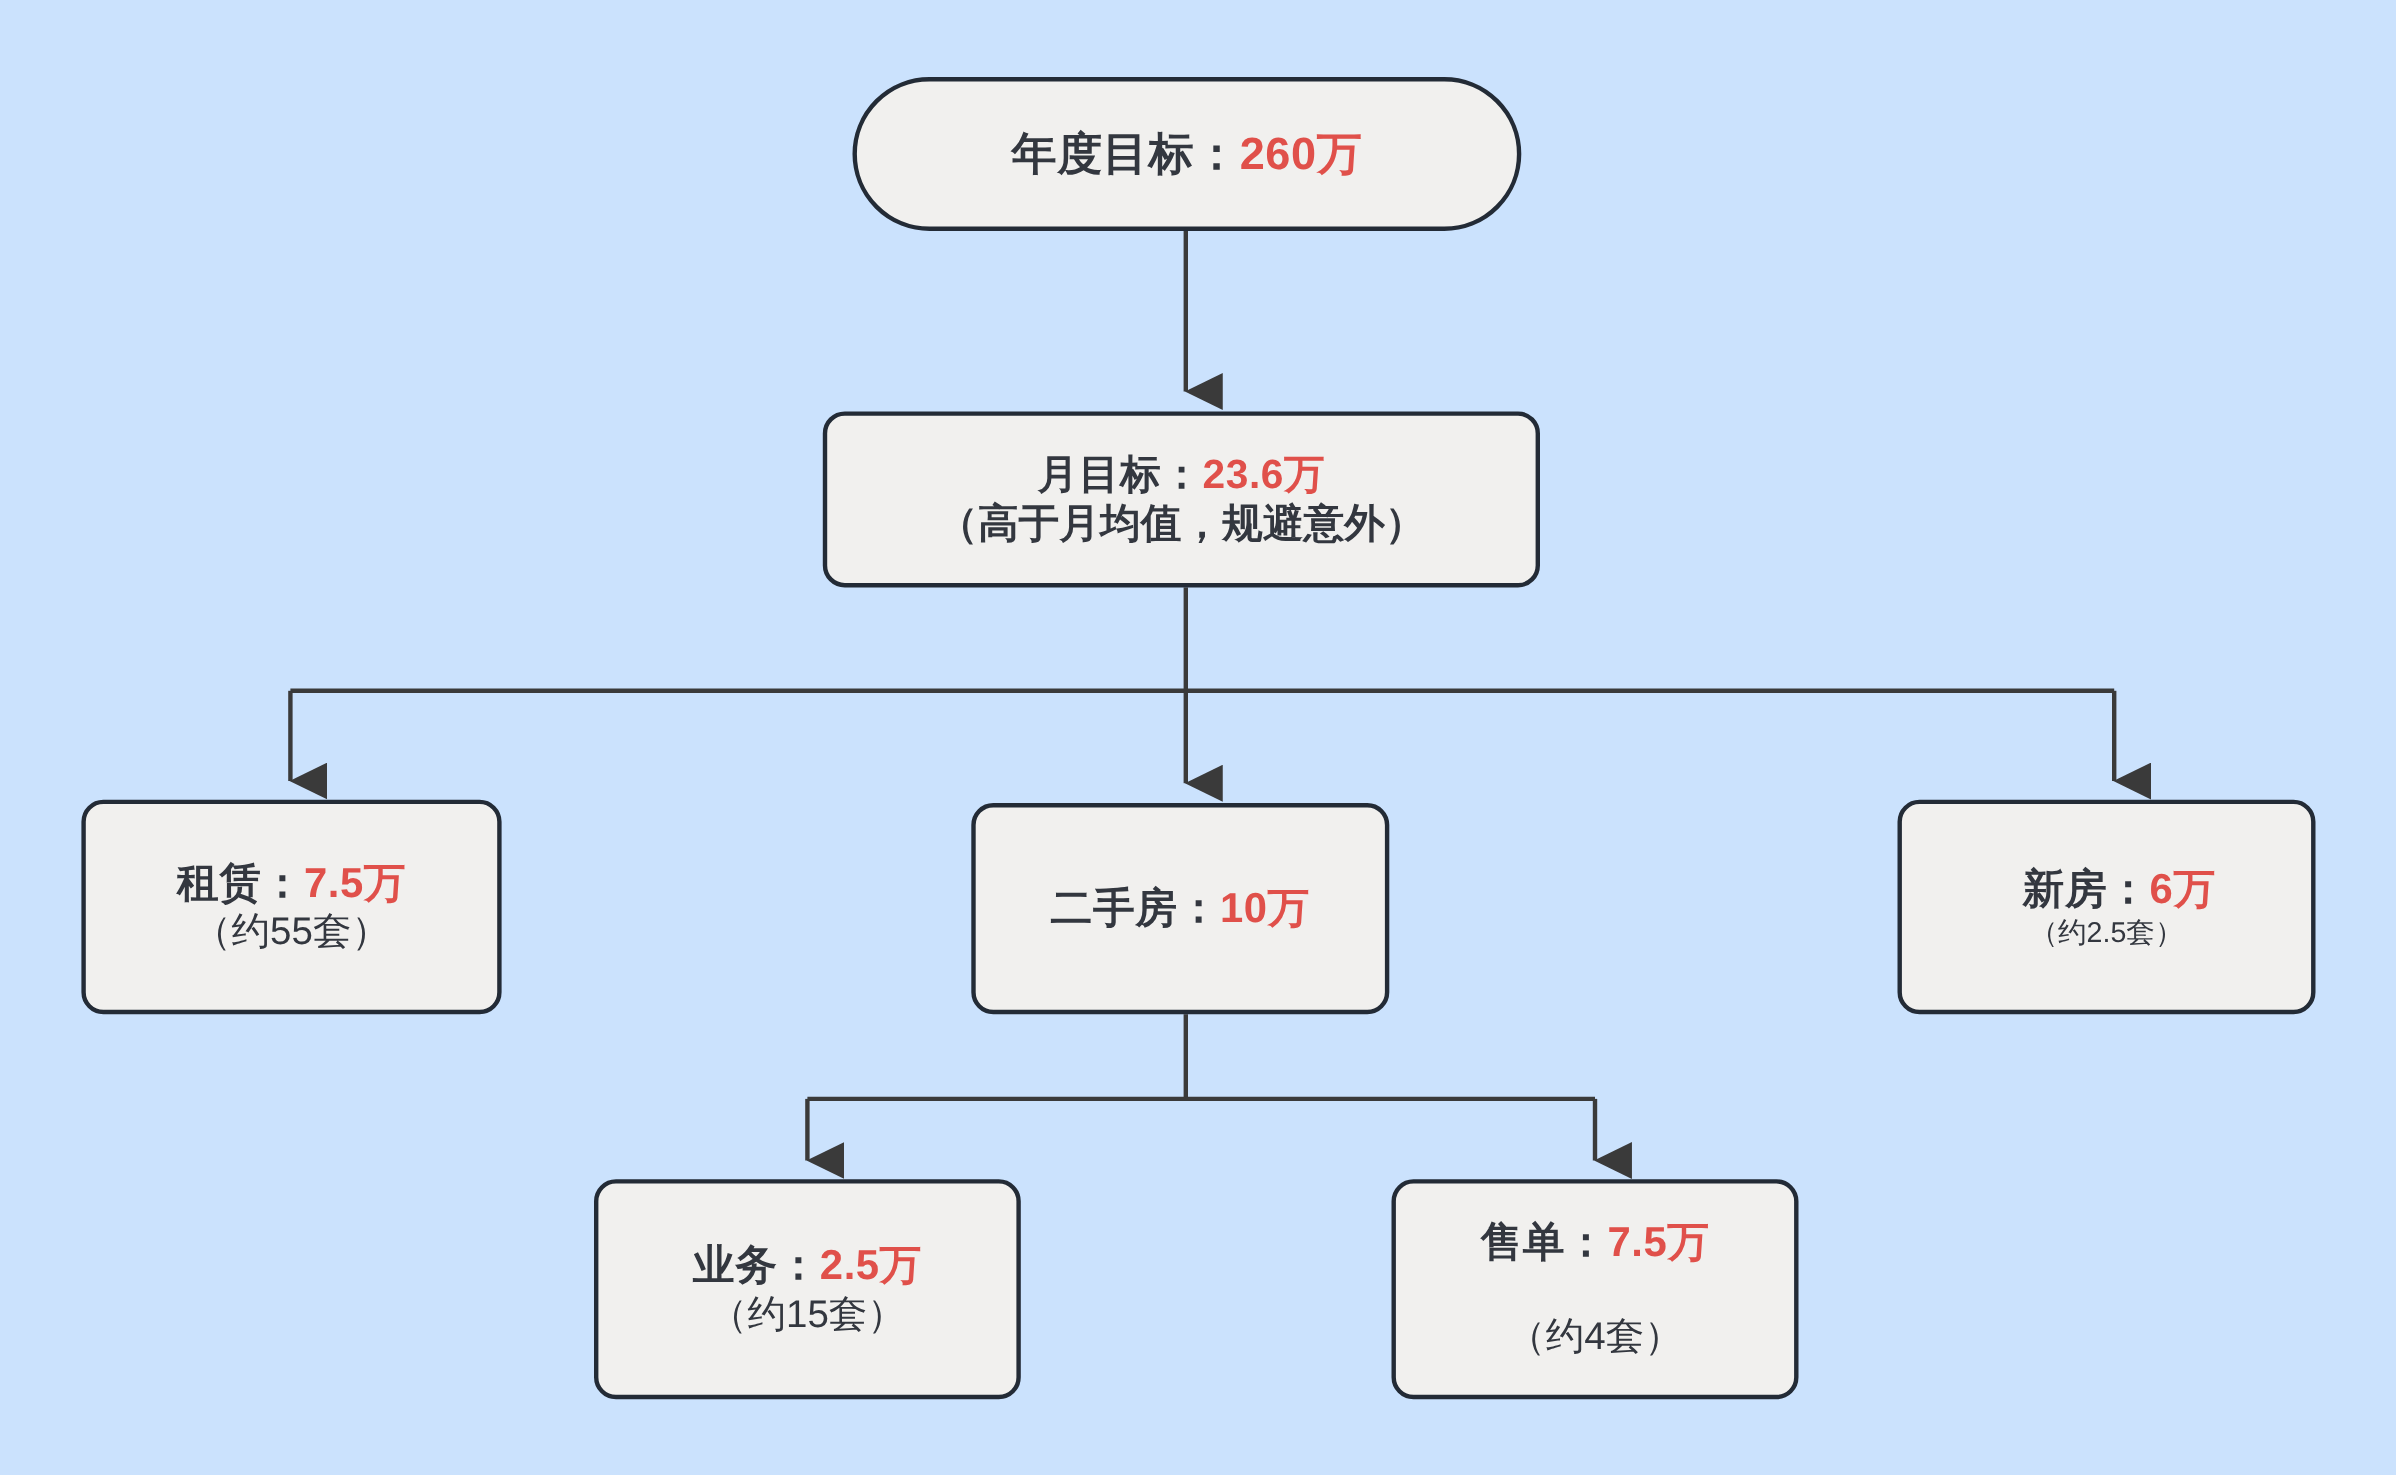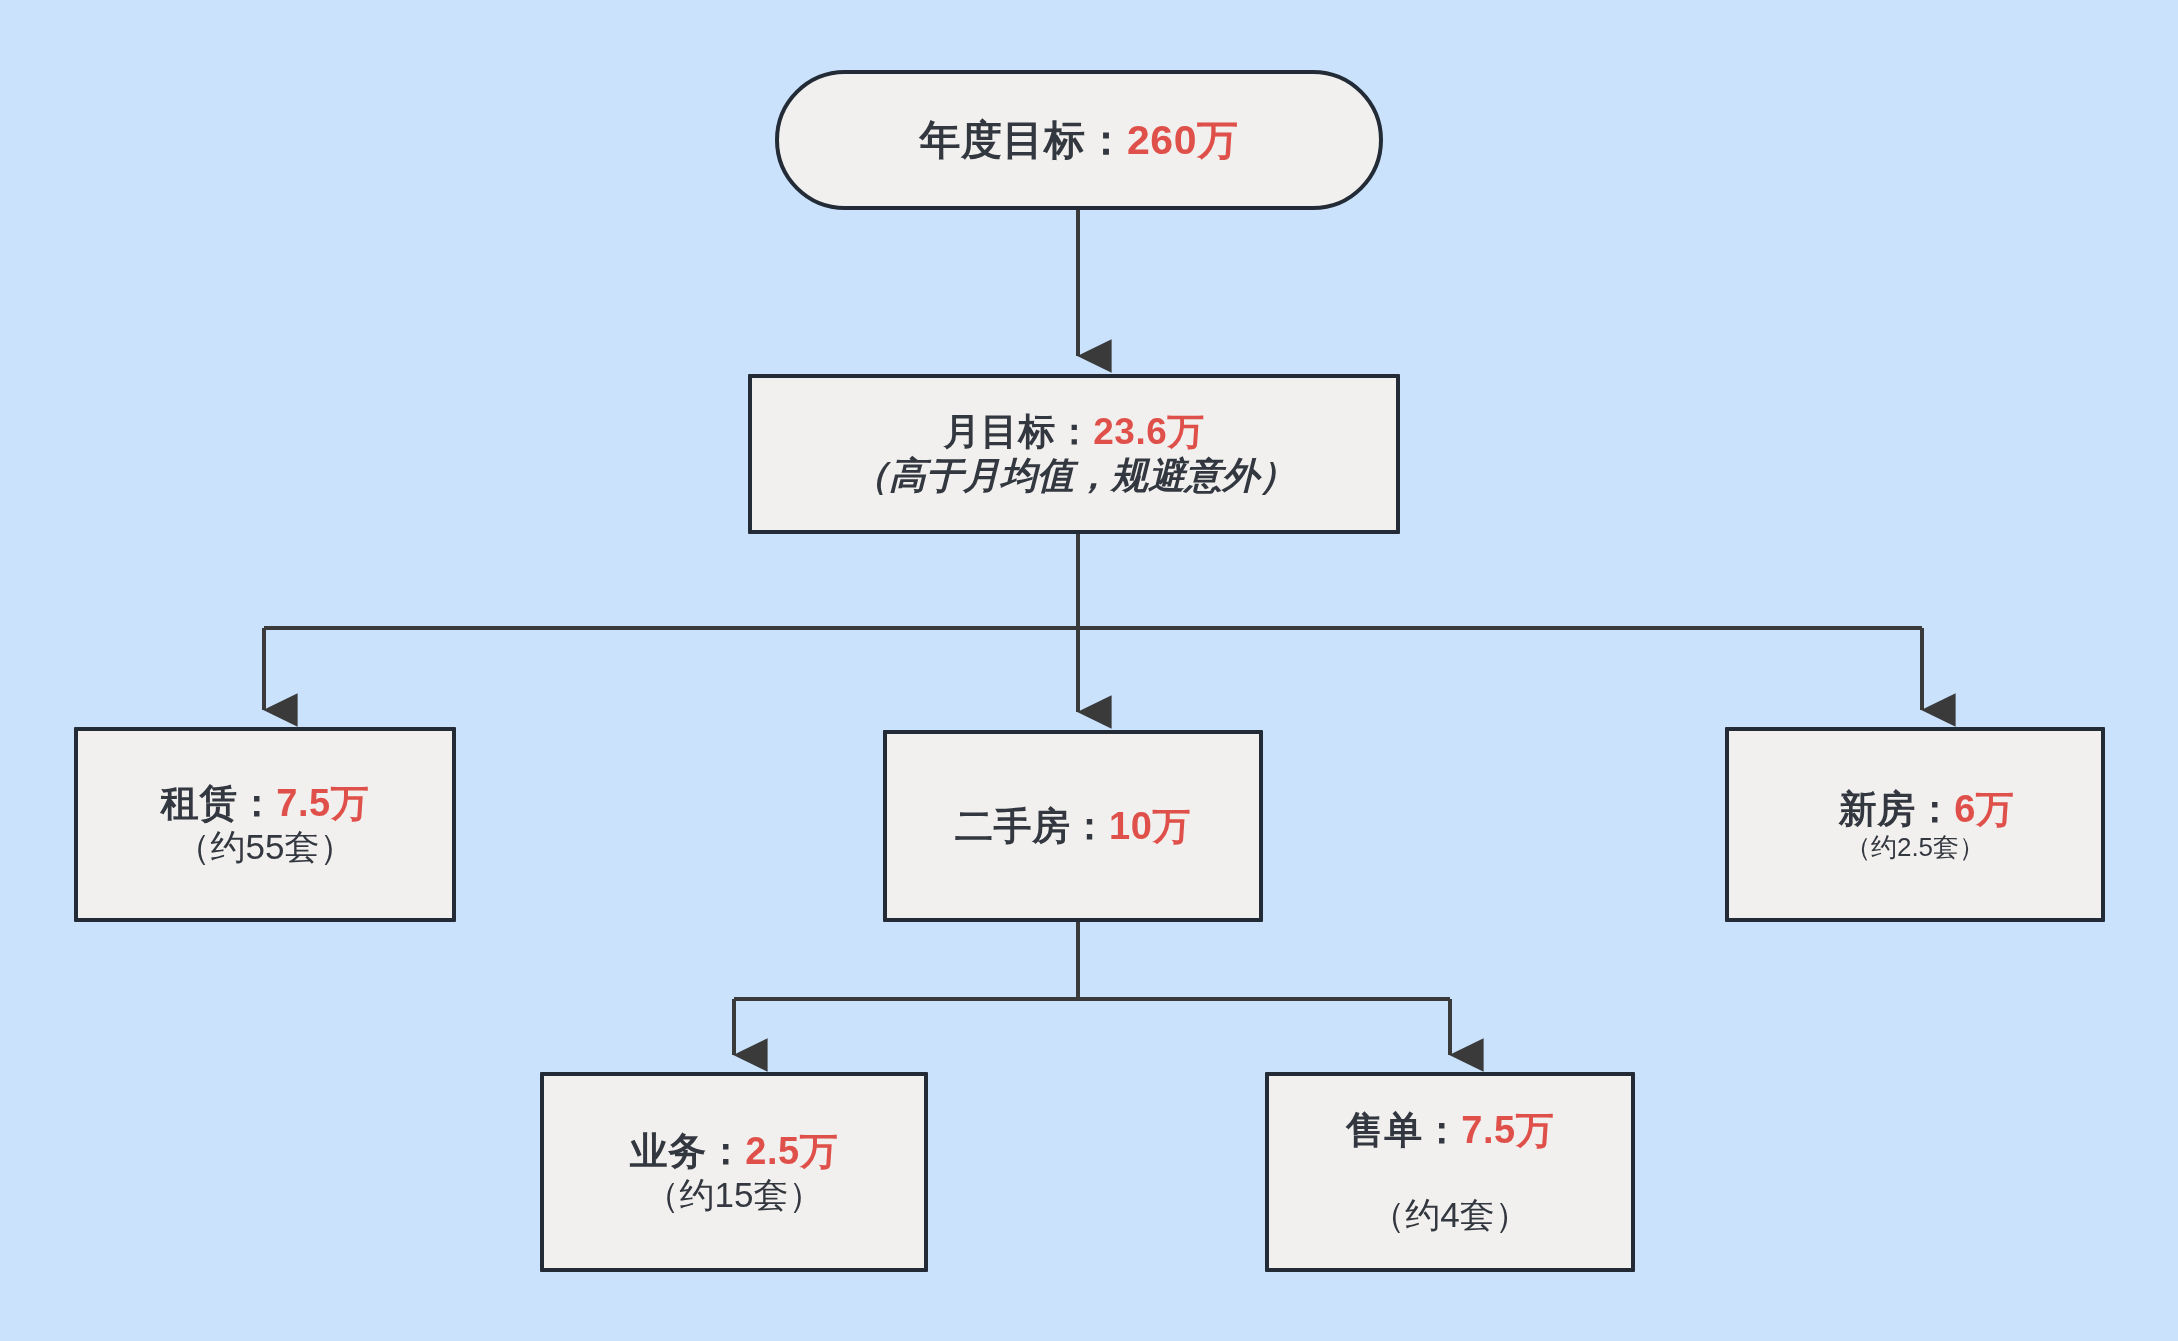--- a/index.html
+++ b/index.html
@@ -24,21 +24,21 @@
     top: 0;
     width: 2178px;
     height: 1341px;
     pointer-events: none;
   }
   .node {
     position: absolute;
     box-sizing: border-box;
     background: #f1f0ee;
     border: 4px solid #232b36;
-    border-radius: 1px;
+    border-radius: 20px;
     display: flex;
     flex-direction: column;
     align-items: center;
     justify-content: center;
     text-align: center;
     color: #33373f;
     z-index: 2;
   }
   .node.pill {
     border-radius: 72px;
@@ -48,21 +48,20 @@
     letter-spacing: 0.5px;
     white-space: nowrap;
     line-height: 1.18;
   }
   .line2 {
     line-height: 1.18;
     white-space: nowrap;
   }
   .line2.bold {
     font-weight: bold;
-    font-style: italic;
   }
   .accent {
     color: #e0504a;
   }
   
   #node-annual {
     left: 775px; top: 70px; width: 608px; height: 140px;
   }
   #node-annual .line1 { font-size: 41px; }
 

